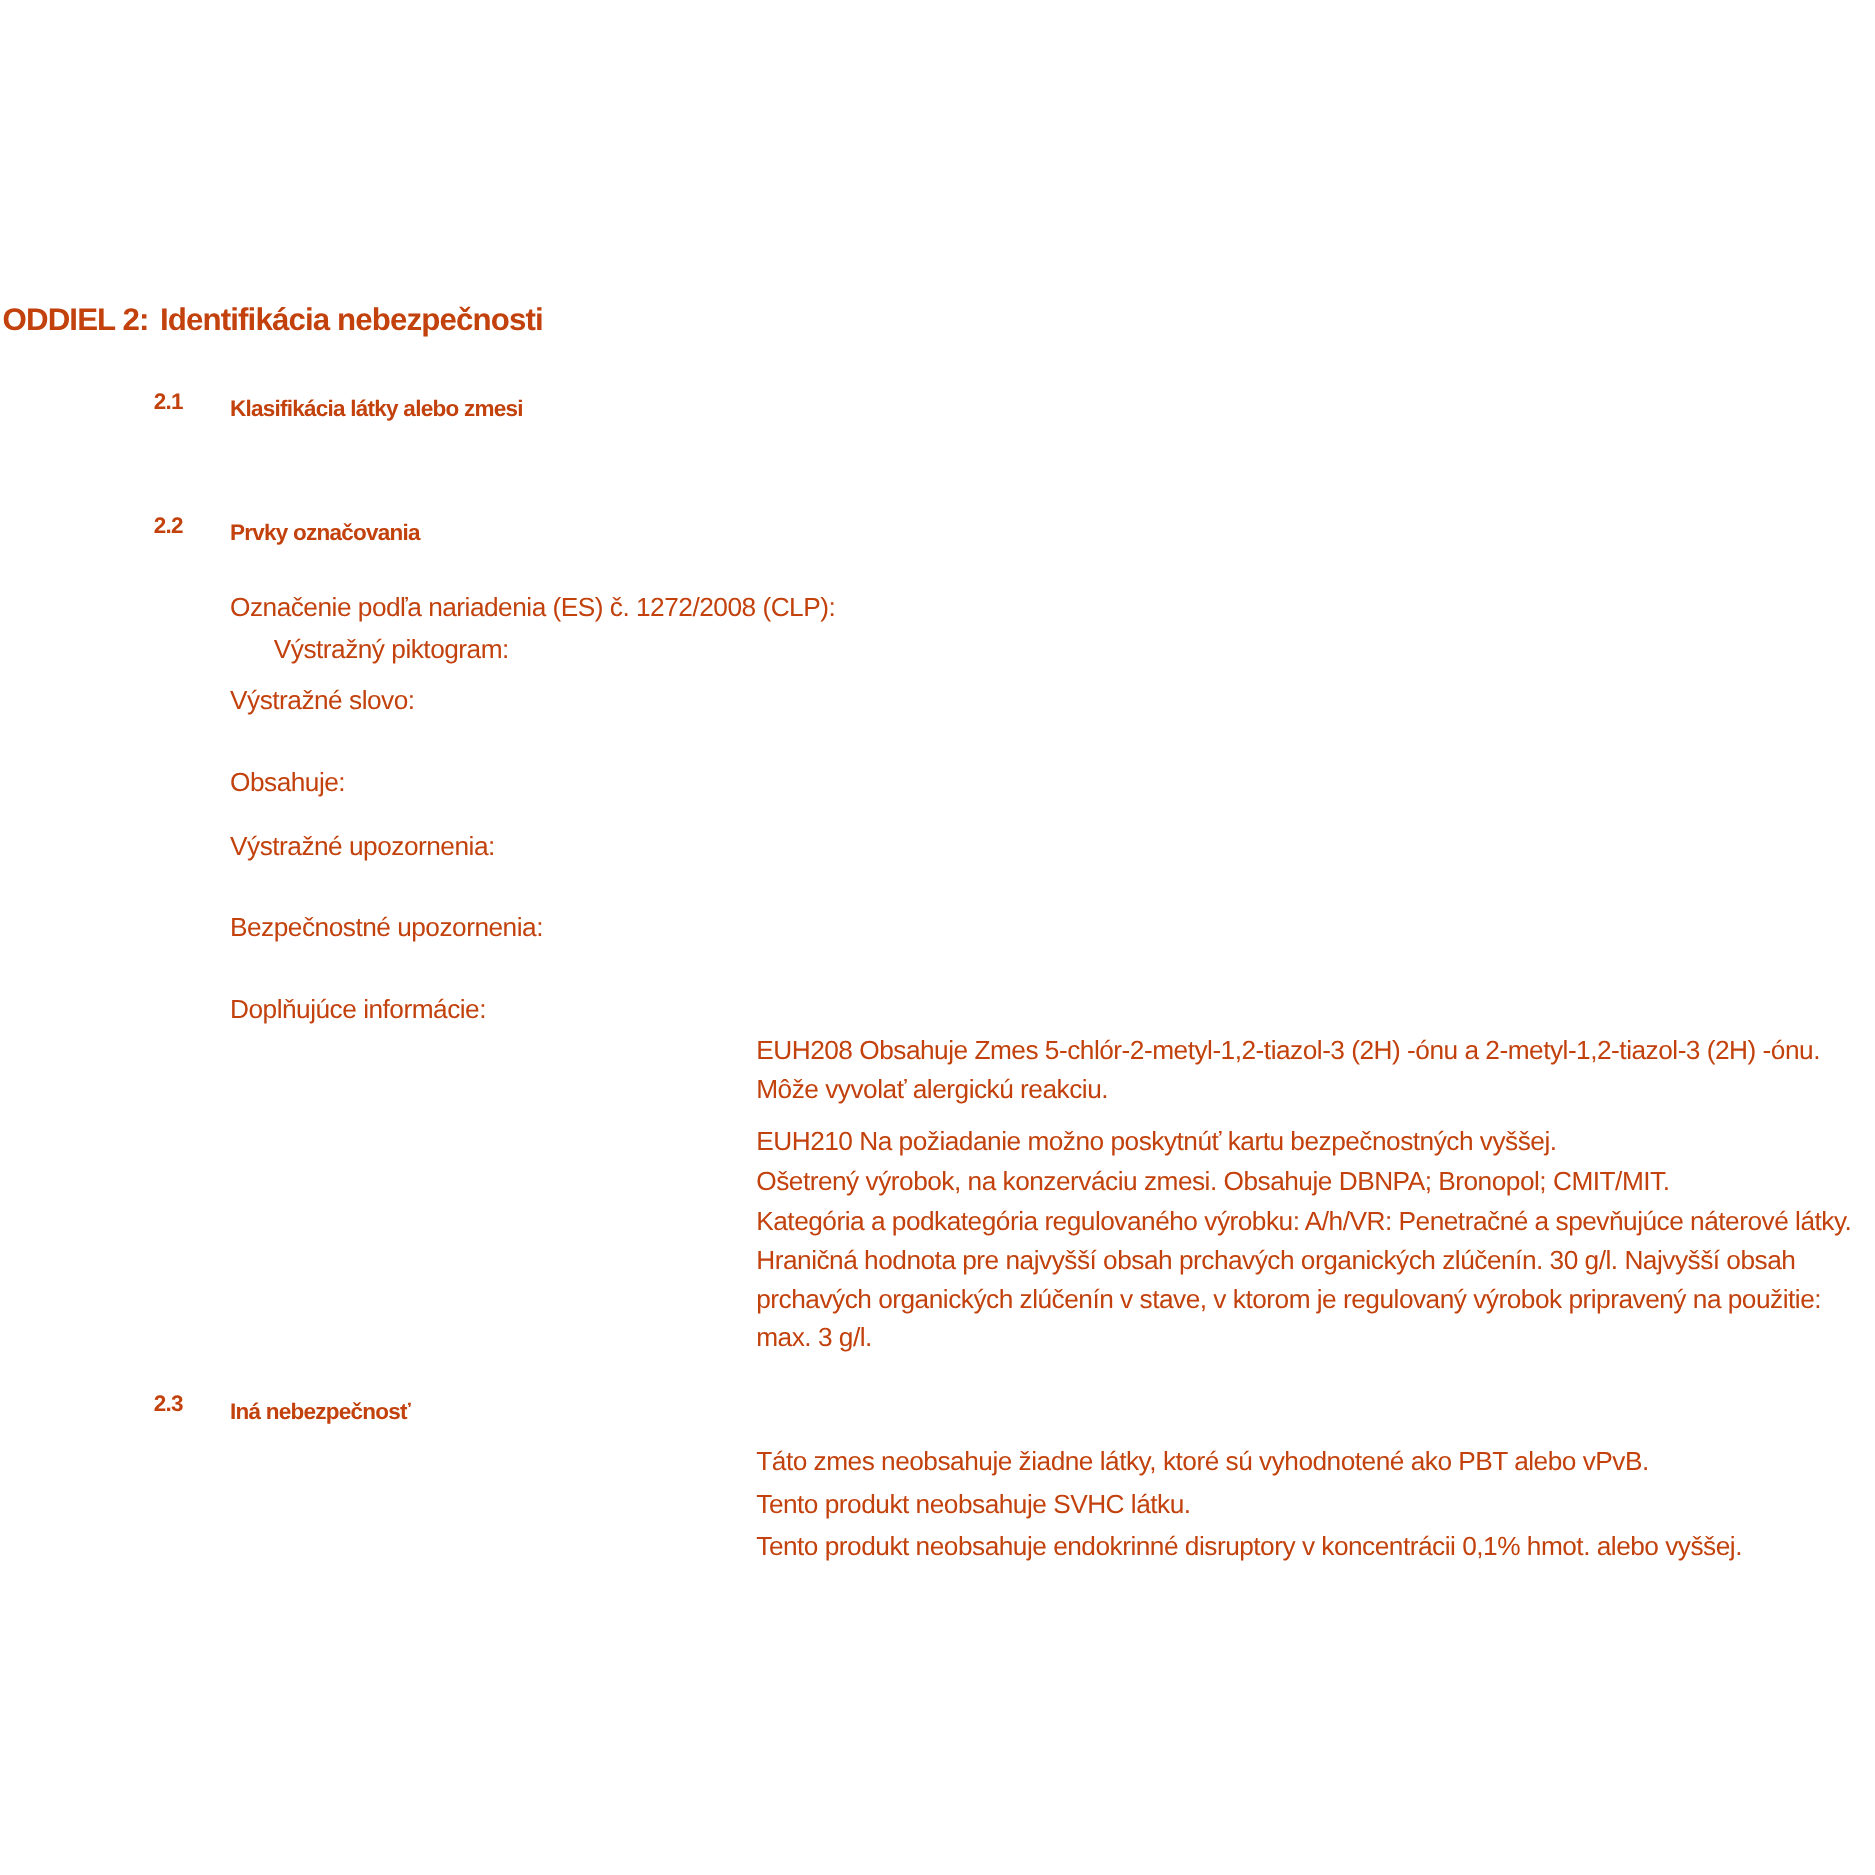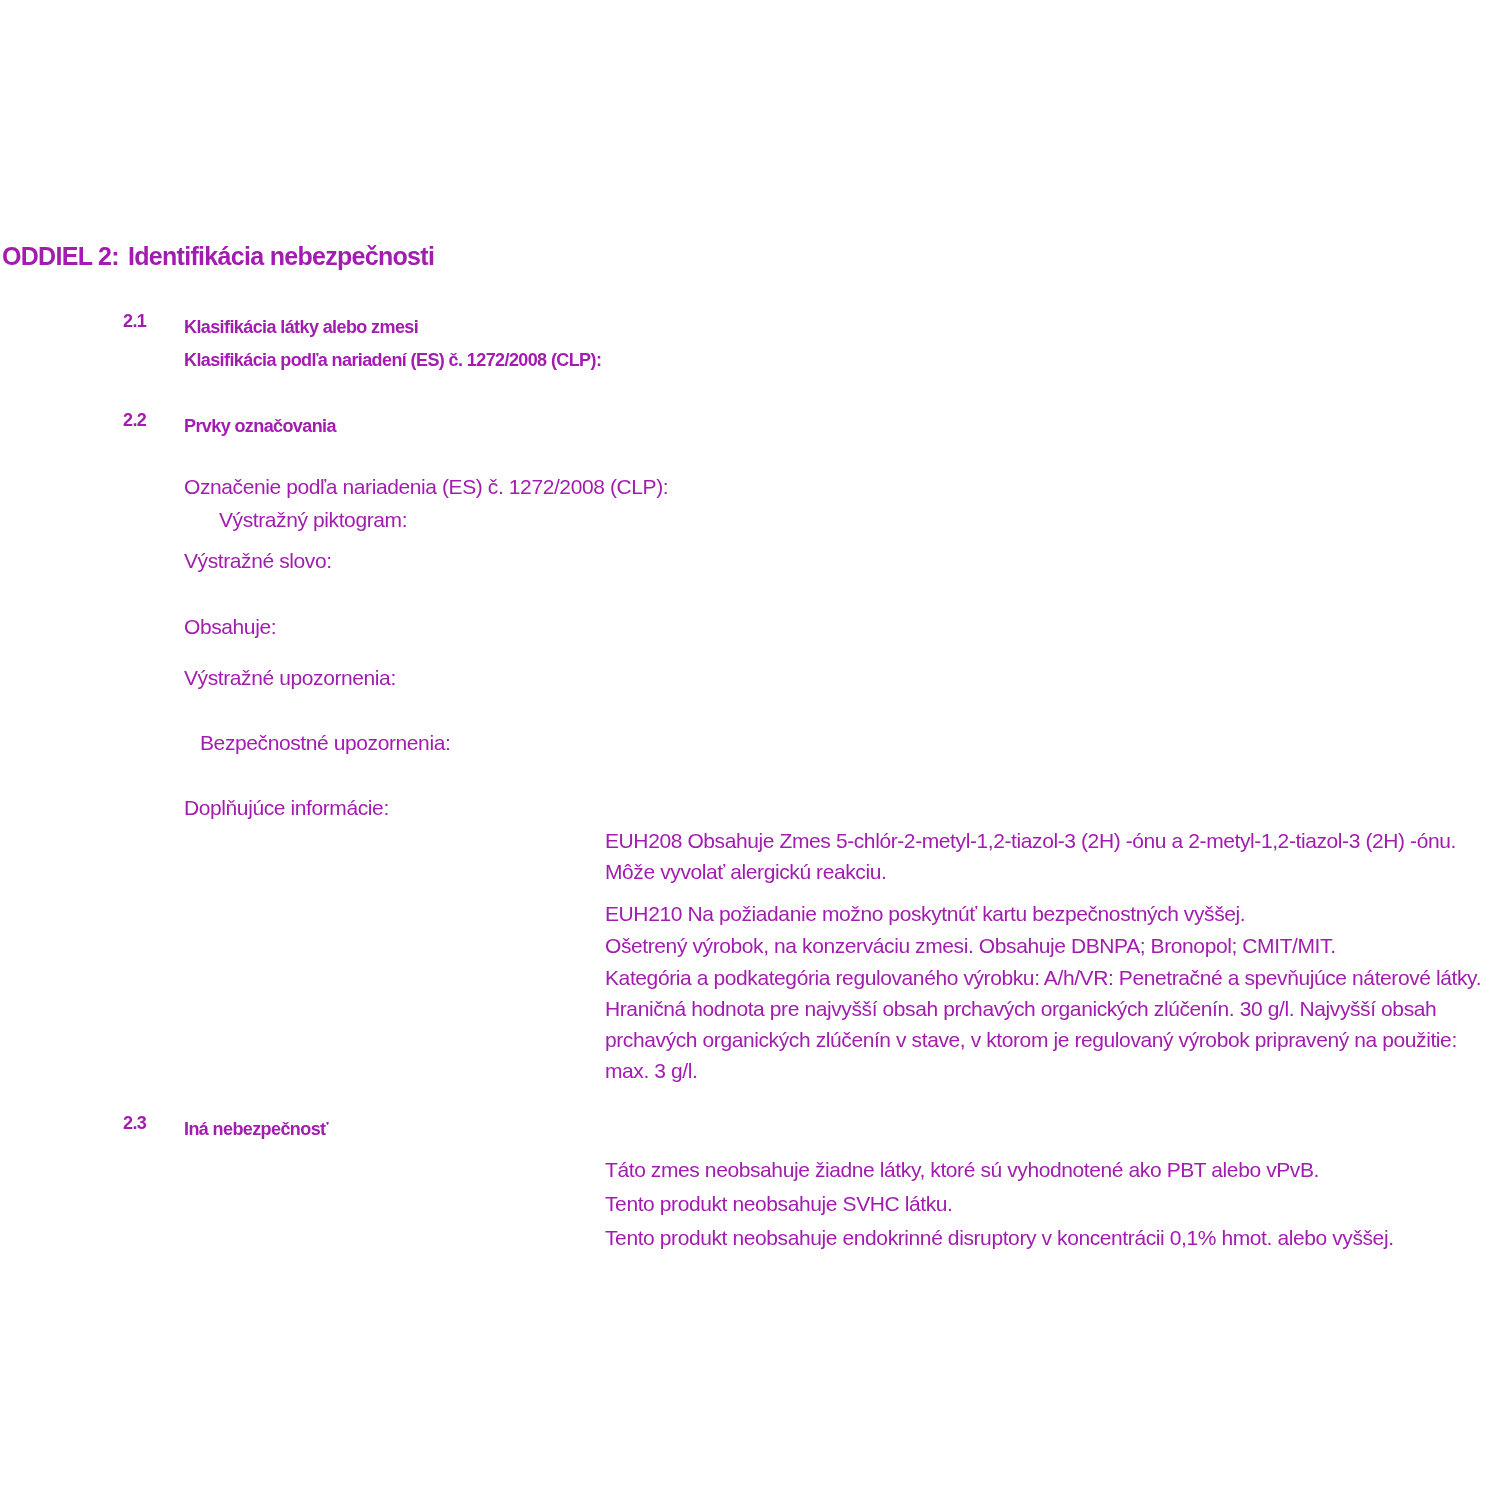--- a/index.html
+++ b/index.html
@@ -5,21 +5,21 @@
   html, body {
     margin: 0;
     padding: 0;
     background: #ffffff;
   }
   .page {
     position: relative;
     width: 1500px;
     height: 1500px;
     background: #ffffff;
-    color: #a21caf;
+    color: #c2410c;
     font-family: "Liberation Sans", sans-serif;
     font-size: 21px;
     letter-spacing: -0.4px;
     overflow: hidden;
   }
   .abs { position: absolute; }
   .b { font-weight: 700; }
   .hdr {
     font-size: 25px;
     letter-spacing: -0.7px;
@@ -65,35 +65,34 @@
 <div class="page">
 
   <div class="abs hdr" style="left:2px; top:242px;">
     <span class="num-col">ODDIEL 2:</span><span class="b">Identifikácia nebezpečnosti</span>
   </div>
 
   <div class="abs subhdr" style="left:123px; top:311px;">
     <span class="num">2.1</span>
     <span class="ttl">
       <span style="display:block">Klasifikácia látky alebo zmesi</span>
-      <span style="display:block">Klasifikácia podľa nariadení (ES) č. 1272/2008 (CLP):</span>
     </span>
   </div>
 
   <div class="abs subhdr" style="left:123px; top:410px;">
     <span class="num">2.2</span>
     <span class="ttl">Prvky označovania</span>
   </div>
 
   <div class="abs label-line" style="left:184px; top:474px;">Označenie podľa nariadenia (ES) č. 1272/2008 (CLP):</div>
   <div class="abs label-line" style="left:171px; top:507px;margin-left:48px;">Výstražný piktogram:</div>
   <div class="abs label-line" style="left:184px; top:548px;">Výstražné slovo:</div>
   <div class="abs label-line" style="left:184px; top:614px;">Obsahuje:</div>
   <div class="abs label-line" style="left:184px; top:665px;">Výstražné upozornenia:</div>
-  <div class="abs label-line" style="left:184px; top:730px;margin-left:16px;">Bezpečnostné upozornenia:</div>
+  <div class="abs label-line" style="left:184px; top:730px;">Bezpečnostné upozornenia:</div>
   <div class="abs label-line" style="left:184px; top:795px;">Doplňujúce informácie:</div>
 
   <div class="abs para" style="left:605px; top:825px;">EUH208 Obsahuje Zmes 5-chlór-2-metyl-1,2-tiazol-3 (2H) -ónu a 2-metyl-1,2-tiazol-3 (2H) -ónu. Môže vyvolať alergickú reakciu.</div>
   <div class="abs single" style="left:605px; top:898px;">EUH210 Na požiadanie možno poskytnúť kartu bezpečnostných vyššej.</div>
   <div class="abs single" style="left:605px; top:930px;">Ošetrený výrobok, na konzerváciu zmesi. Obsahuje DBNPA; Bronopol; CMIT/MIT.</div>
   <div class="abs para" style="left:605px; top:962px;">Kategória a podkategória regulovaného výrobku: A/h/VR: Penetračné a spevňujúce náterové látky. Hraničná hodnota pre najvyšší obsah prchavých organických zlúčenín. 30 g/l. Najvyšší obsah prchavých organických zlúčenín v stave, v ktorom je regulovaný výrobok pripravený na použitie: max. 3 g/l.</div>
 
   <div class="abs subhdr" style="left:123px; top:1113px;">
     <span class="num">2.3</span>
     <span class="ttl">Iná nebezpečnosť</span>

